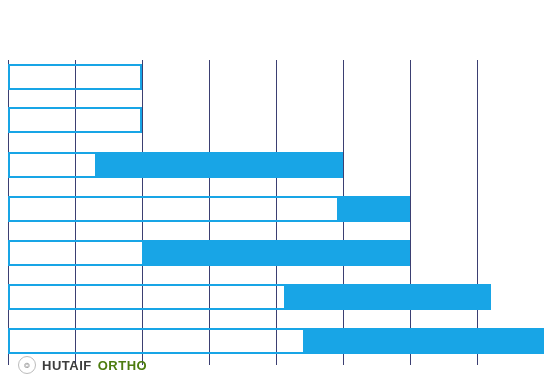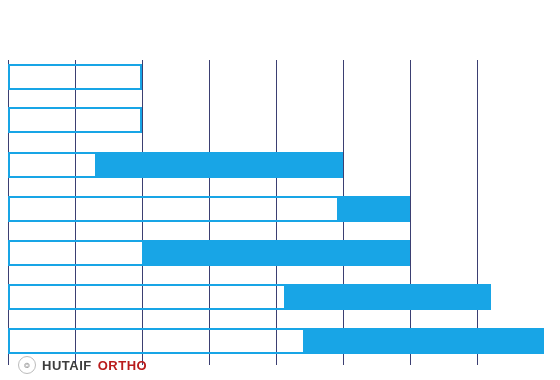--- a/index.html
+++ b/index.html
@@ -77,21 +77,21 @@
     background: #ffffff;
     line-height: 1;
   }
   .wm-text {
     font-size: 13px;
     font-weight: bold;
     letter-spacing: 0.5px;
     line-height: 1;
   }
   .wm-a { color: #3d3d3d; }
-  .wm-b { color: #b91c1c; }
+  .wm-b { color: #4d7c0f; }
 </style>
 </head>
 <body>
 
 <div id="chart-root">
   <div class="plot-area">
     <div class="gridline" style="left:0px;"></div>
     <div class="gridline" style="left:67px;"></div>
     <div class="gridline" style="left:134px;"></div>
     <div class="gridline" style="left:201px;"></div>

